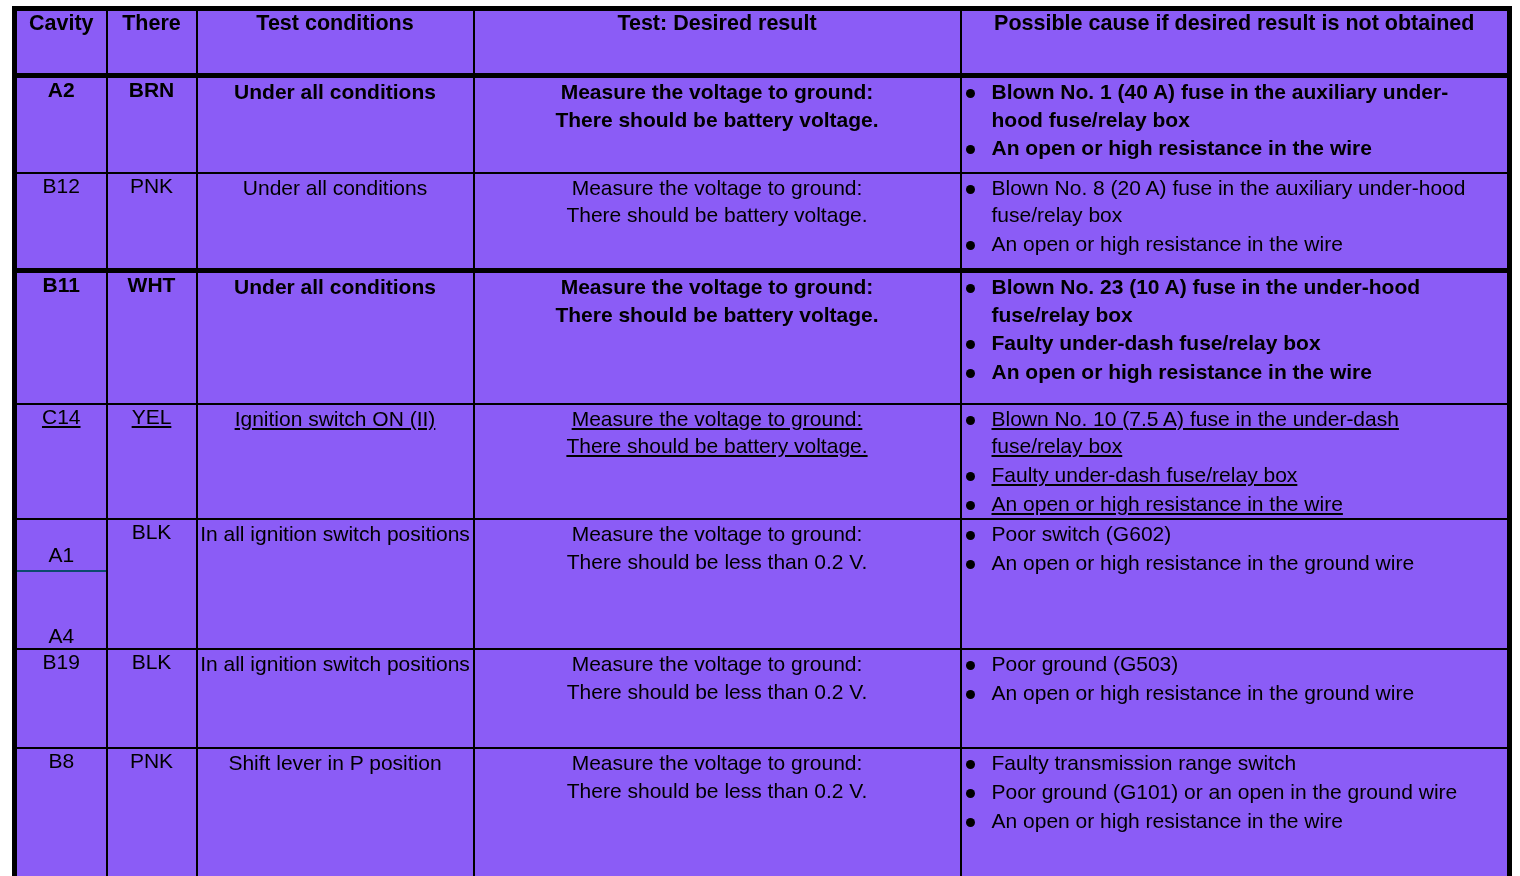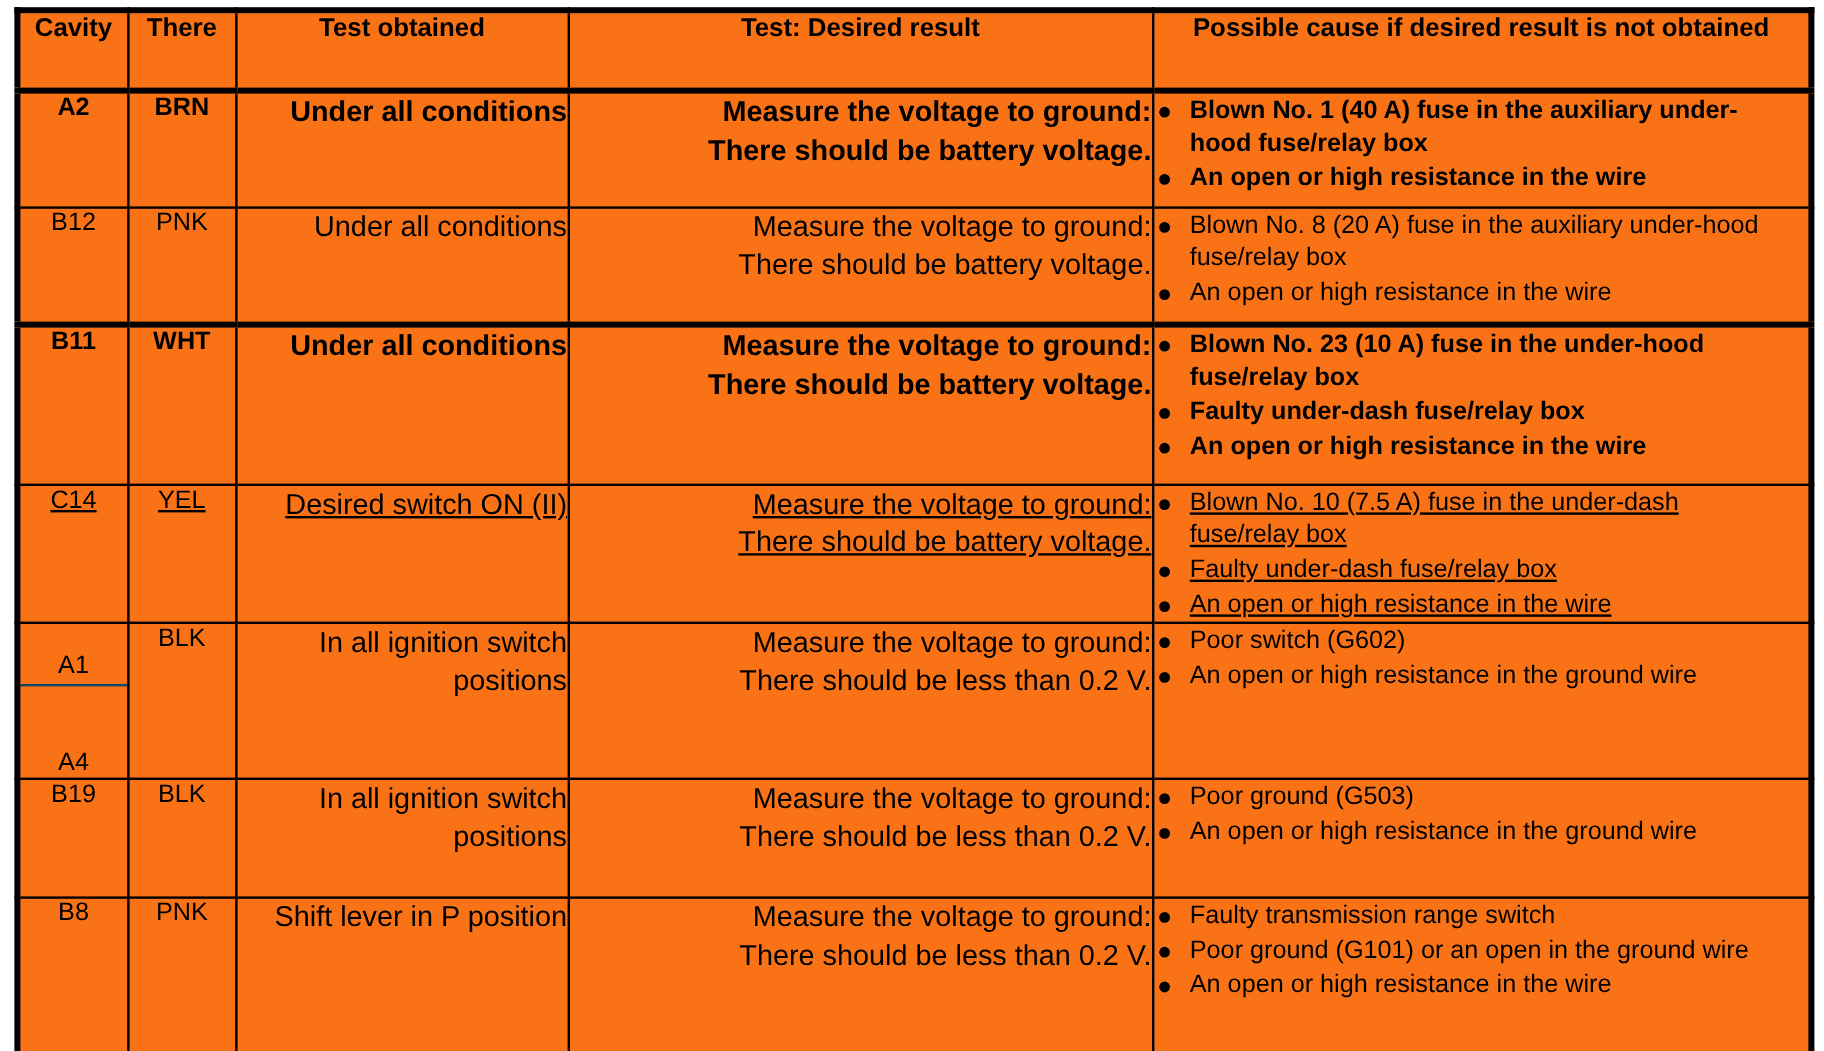--- a/index.html
+++ b/index.html
@@ -30,21 +30,21 @@
     height: 862px;
     border-collapse: collapse;
     table-layout: fixed;
     border: 5px solid #000;
   }
 
   table.diag td, table.diag th {
     border: 2px solid #000;
     padding: 0;
     vertical-align: top;
-    background: #f97316;
+    background: #8b5cf6;
   }
 
   
   col.c-cavity { width: 92px; }
   col.c-wire   { width: 90px; }
   col.c-cond   { width: 277px; }
   col.c-test   { width: 487px; }
   col.c-cause  { width: 549px; }
 
   
@@ -80,24 +80,24 @@
     border-bottom: 2px solid #0c4a6e;
     padding: 23px 2px 0 2px;
     height: 52px;
   }
   .cavity-half.bot {
     padding: 7px 2px 0 2px;
     margin-top: 45px;
   }
 
   td.cond, td.test {
-    font-size: 24px;
+    font-size: 21px;
     line-height: 1.32;
     padding: 6px 6px 0 7px;
-    text-align: right;
+    text-align: center;
   }
 
   td.cause {
     padding: 6px 8px 4px 10px;
     font-size: 21px;
   }
 
   ul.causes {
     list-style: none;
     margin: 0;
@@ -133,21 +133,21 @@
       <col class="c-cavity">
       <col class="c-wire">
       <col class="c-cond">
       <col class="c-test">
       <col class="c-cause">
     </colgroup>
     <thead>
       <tr>
         <th class="h-cavity">Cavity</th>
         <th class="h-wire">There</th>
-        <th>Test obtained</th>
+        <th>Test conditions</th>
         <th>Test: Desired result</th>
         <th>Possible cause if desired result is not obtained</th>
       </tr>
     </thead>
     <tbody id="tbody">
         <tr class="thick-top" style="height: 97px;">
           <td class="cavity">A2</td>
           <td class="wire">BRN</td>
           <td class="cond">Under all conditions</td>
           <td class="test">
@@ -188,21 +188,21 @@
             <ul class="causes">
               <li><span class="bullet"></span><span>Blown No. 23 (10 A) fuse in the under-hood fuse/relay box</span></li>
               <li><span class="bullet"></span><span>Faulty under-dash fuse/relay box</span></li>
               <li><span class="bullet"></span><span>An open or high resistance in the wire</span></li>
             </ul>
           </td>
         </tr>
         <tr class="thin-top" style="height: 102px; text-decoration: underline;">
           <td class="cavity">C14</td>
           <td class="wire">YEL</td>
-          <td class="cond">Desired switch ON (II)</td>
+          <td class="cond">Ignition switch ON (II)</td>
           <td class="test">
             <div>Measure the voltage to ground:</div>
             <div>There should be battery voltage.</div>
           </td>
           <td class="cause">
             <ul class="causes">
               <li><span class="bullet"></span><span>Blown No. 10 (7.5 A) fuse in the under-dash fuse/relay box</span></li>
               <li><span class="bullet"></span><span>Faulty under-dash fuse/relay box</span></li>
               <li><span class="bullet"></span><span>An open or high resistance in the wire</span></li>
             </ul>

